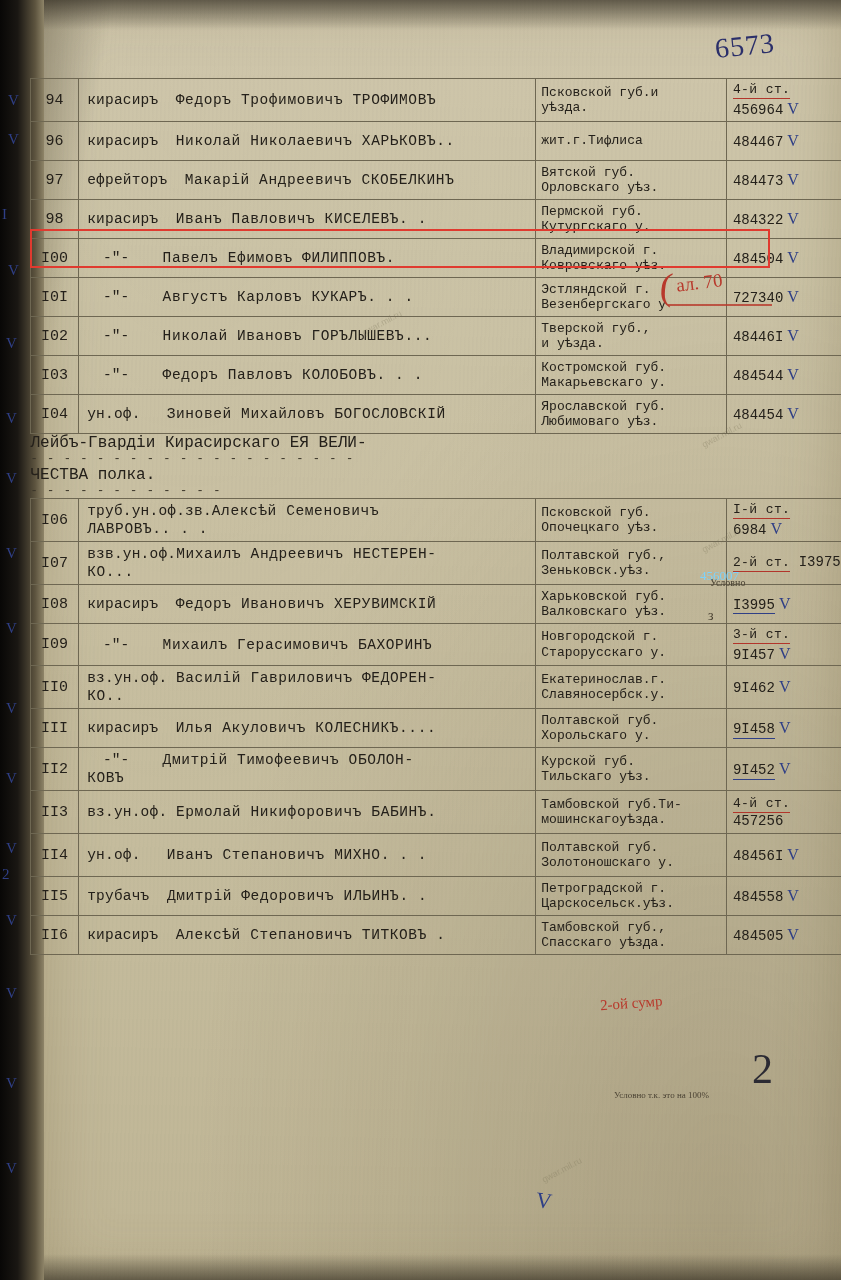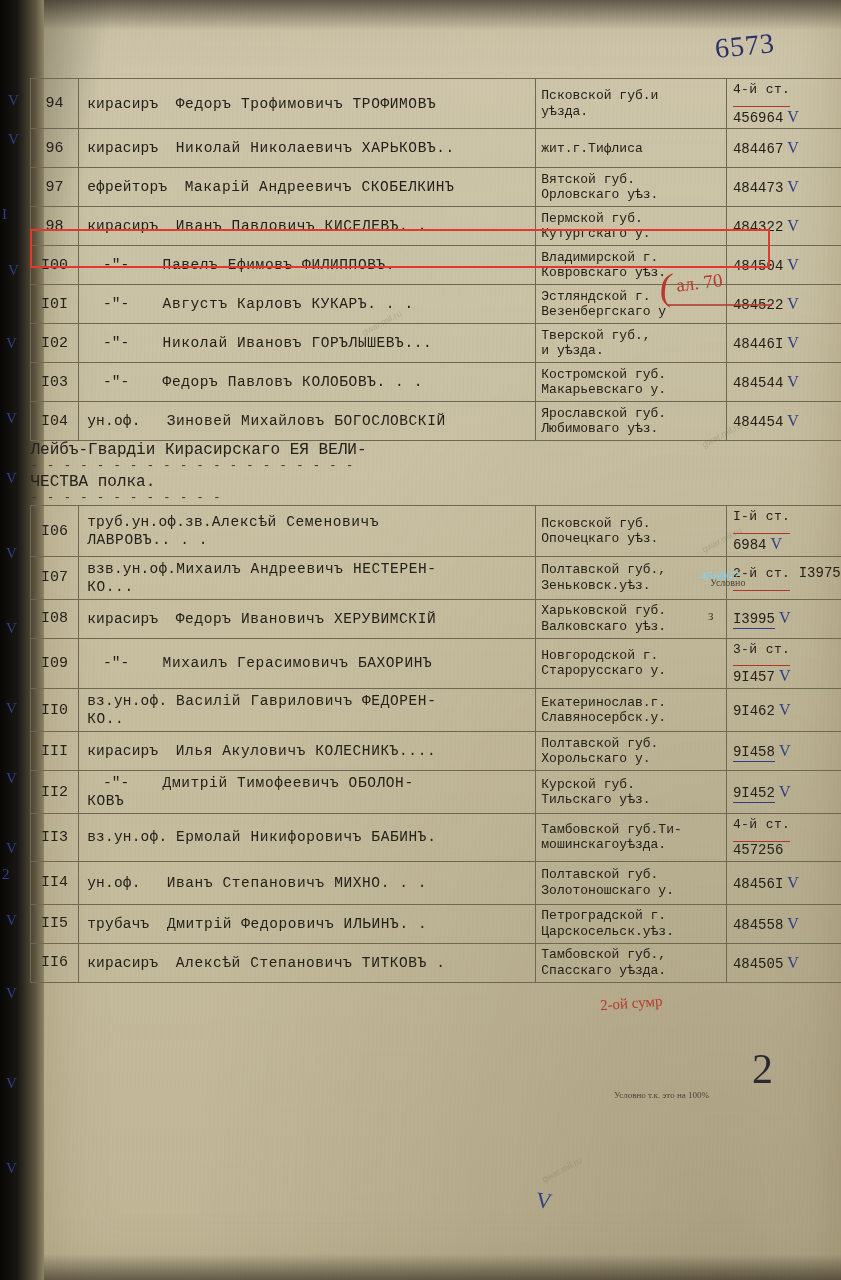--- a/index.html
+++ b/index.html
@@ -127,21 +127,21 @@
   }
   
   .step {
     display: block;
     font-size: 13px;
     letter-spacing: 0.4px;
   }
   .u-line {
     border-bottom: 1.6px solid #b2352b;
     display: inline-block;
-    padding-bottom: 8px;
+    padding-bottom: 0px;
   }
   .u-line-blue {
     border-bottom: 1.6px solid #2f3f86;
     display: inline-block;
   }
   .check {
     color: #2f3f86;
     font-family: "Liberation Serif", serif;
     font-size: 16px;
     margin-left: 4px;
@@ -296,21 +296,21 @@
           <span>484504</span><span class="check">V</span>
         </td>
       </tr>
 
       <tr class="rowshort">
         <td class="c-num">I0I</td>
         <td class="c-name"><span class="nm-ditto">-"-</span>&nbsp;&nbsp;<span class="name-last">Августъ Карловъ КУКАРЪ. . .</span></td>
         <td class="c-place">Эстляндской г.
 Везенбергскаго у</td>
         <td class="c-numid">
-          <span>484522</span><span class="check">V</span>
+          <span>727340</span><span class="check">V</span>
         </td>
       </tr>
 
       <tr class="rowshort">
         <td class="c-num">I02</td>
         <td class="c-name"><span class="nm-ditto">-"-</span>&nbsp;&nbsp;<span class="name-last">Николай Ивановъ ГОРЪЛЫШЕВЪ...</span></td>
         <td class="c-place">Тверской губ.,
 и уѣзда.</td>
         <td class="c-numid">
           <span>48446I</span><span class="check">V</span>

